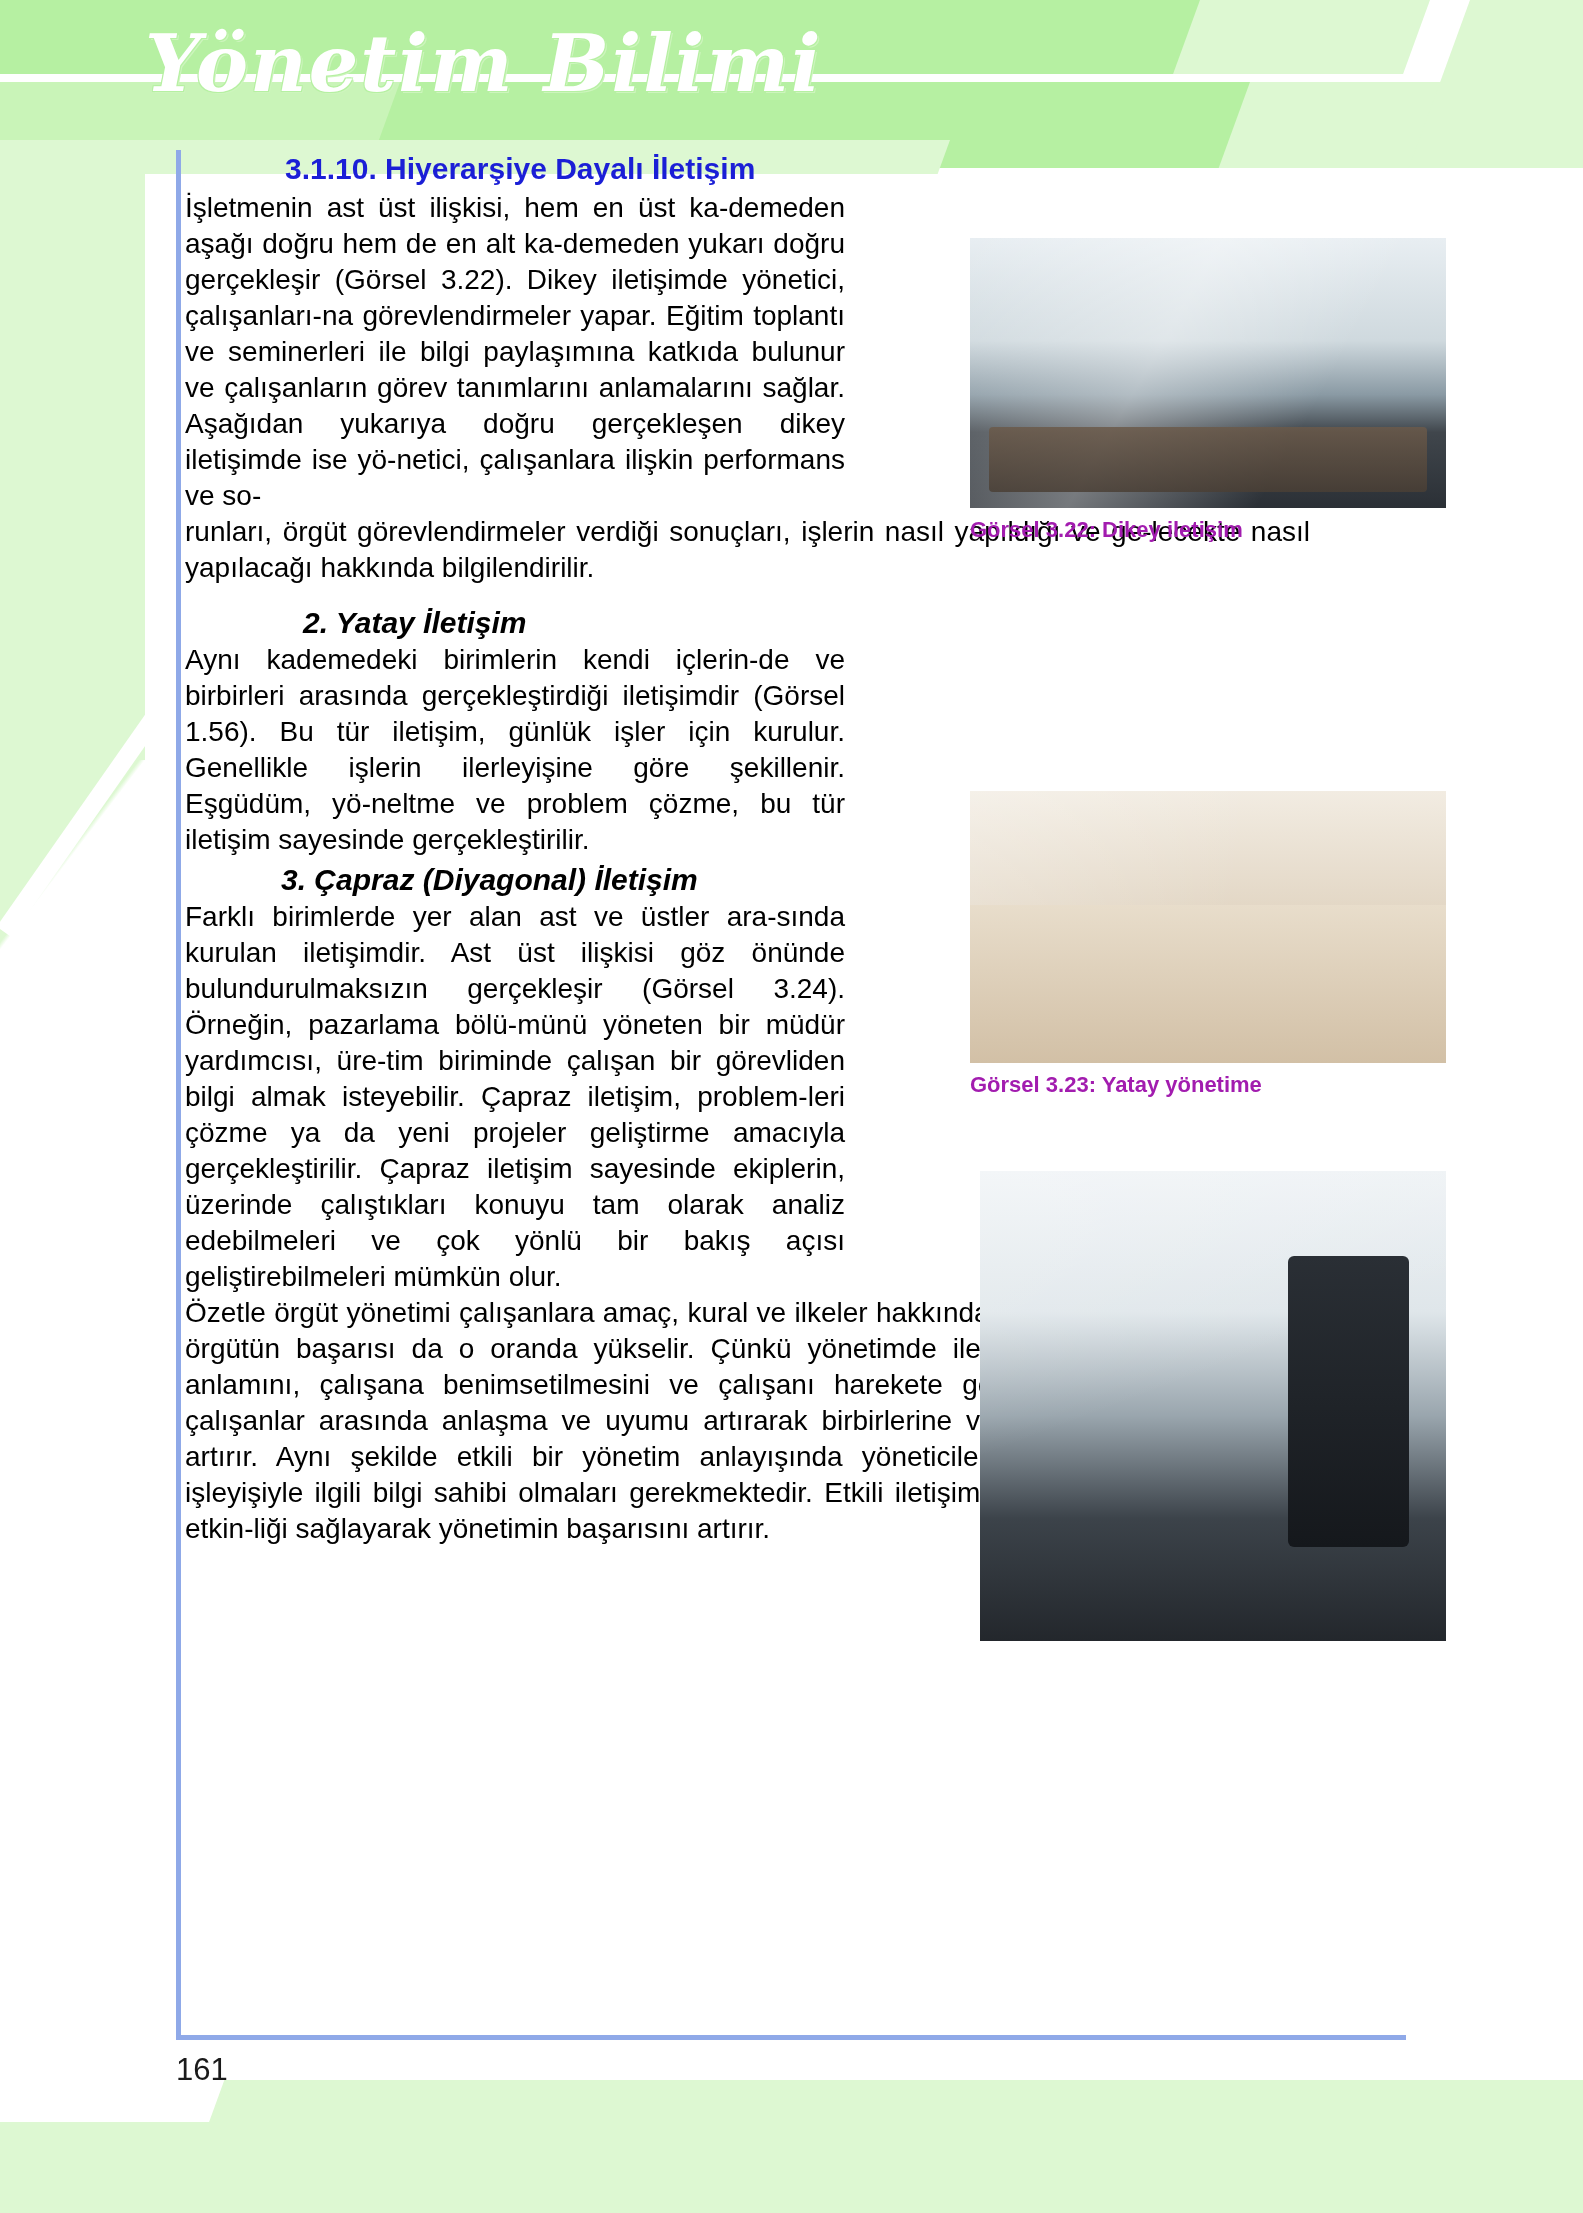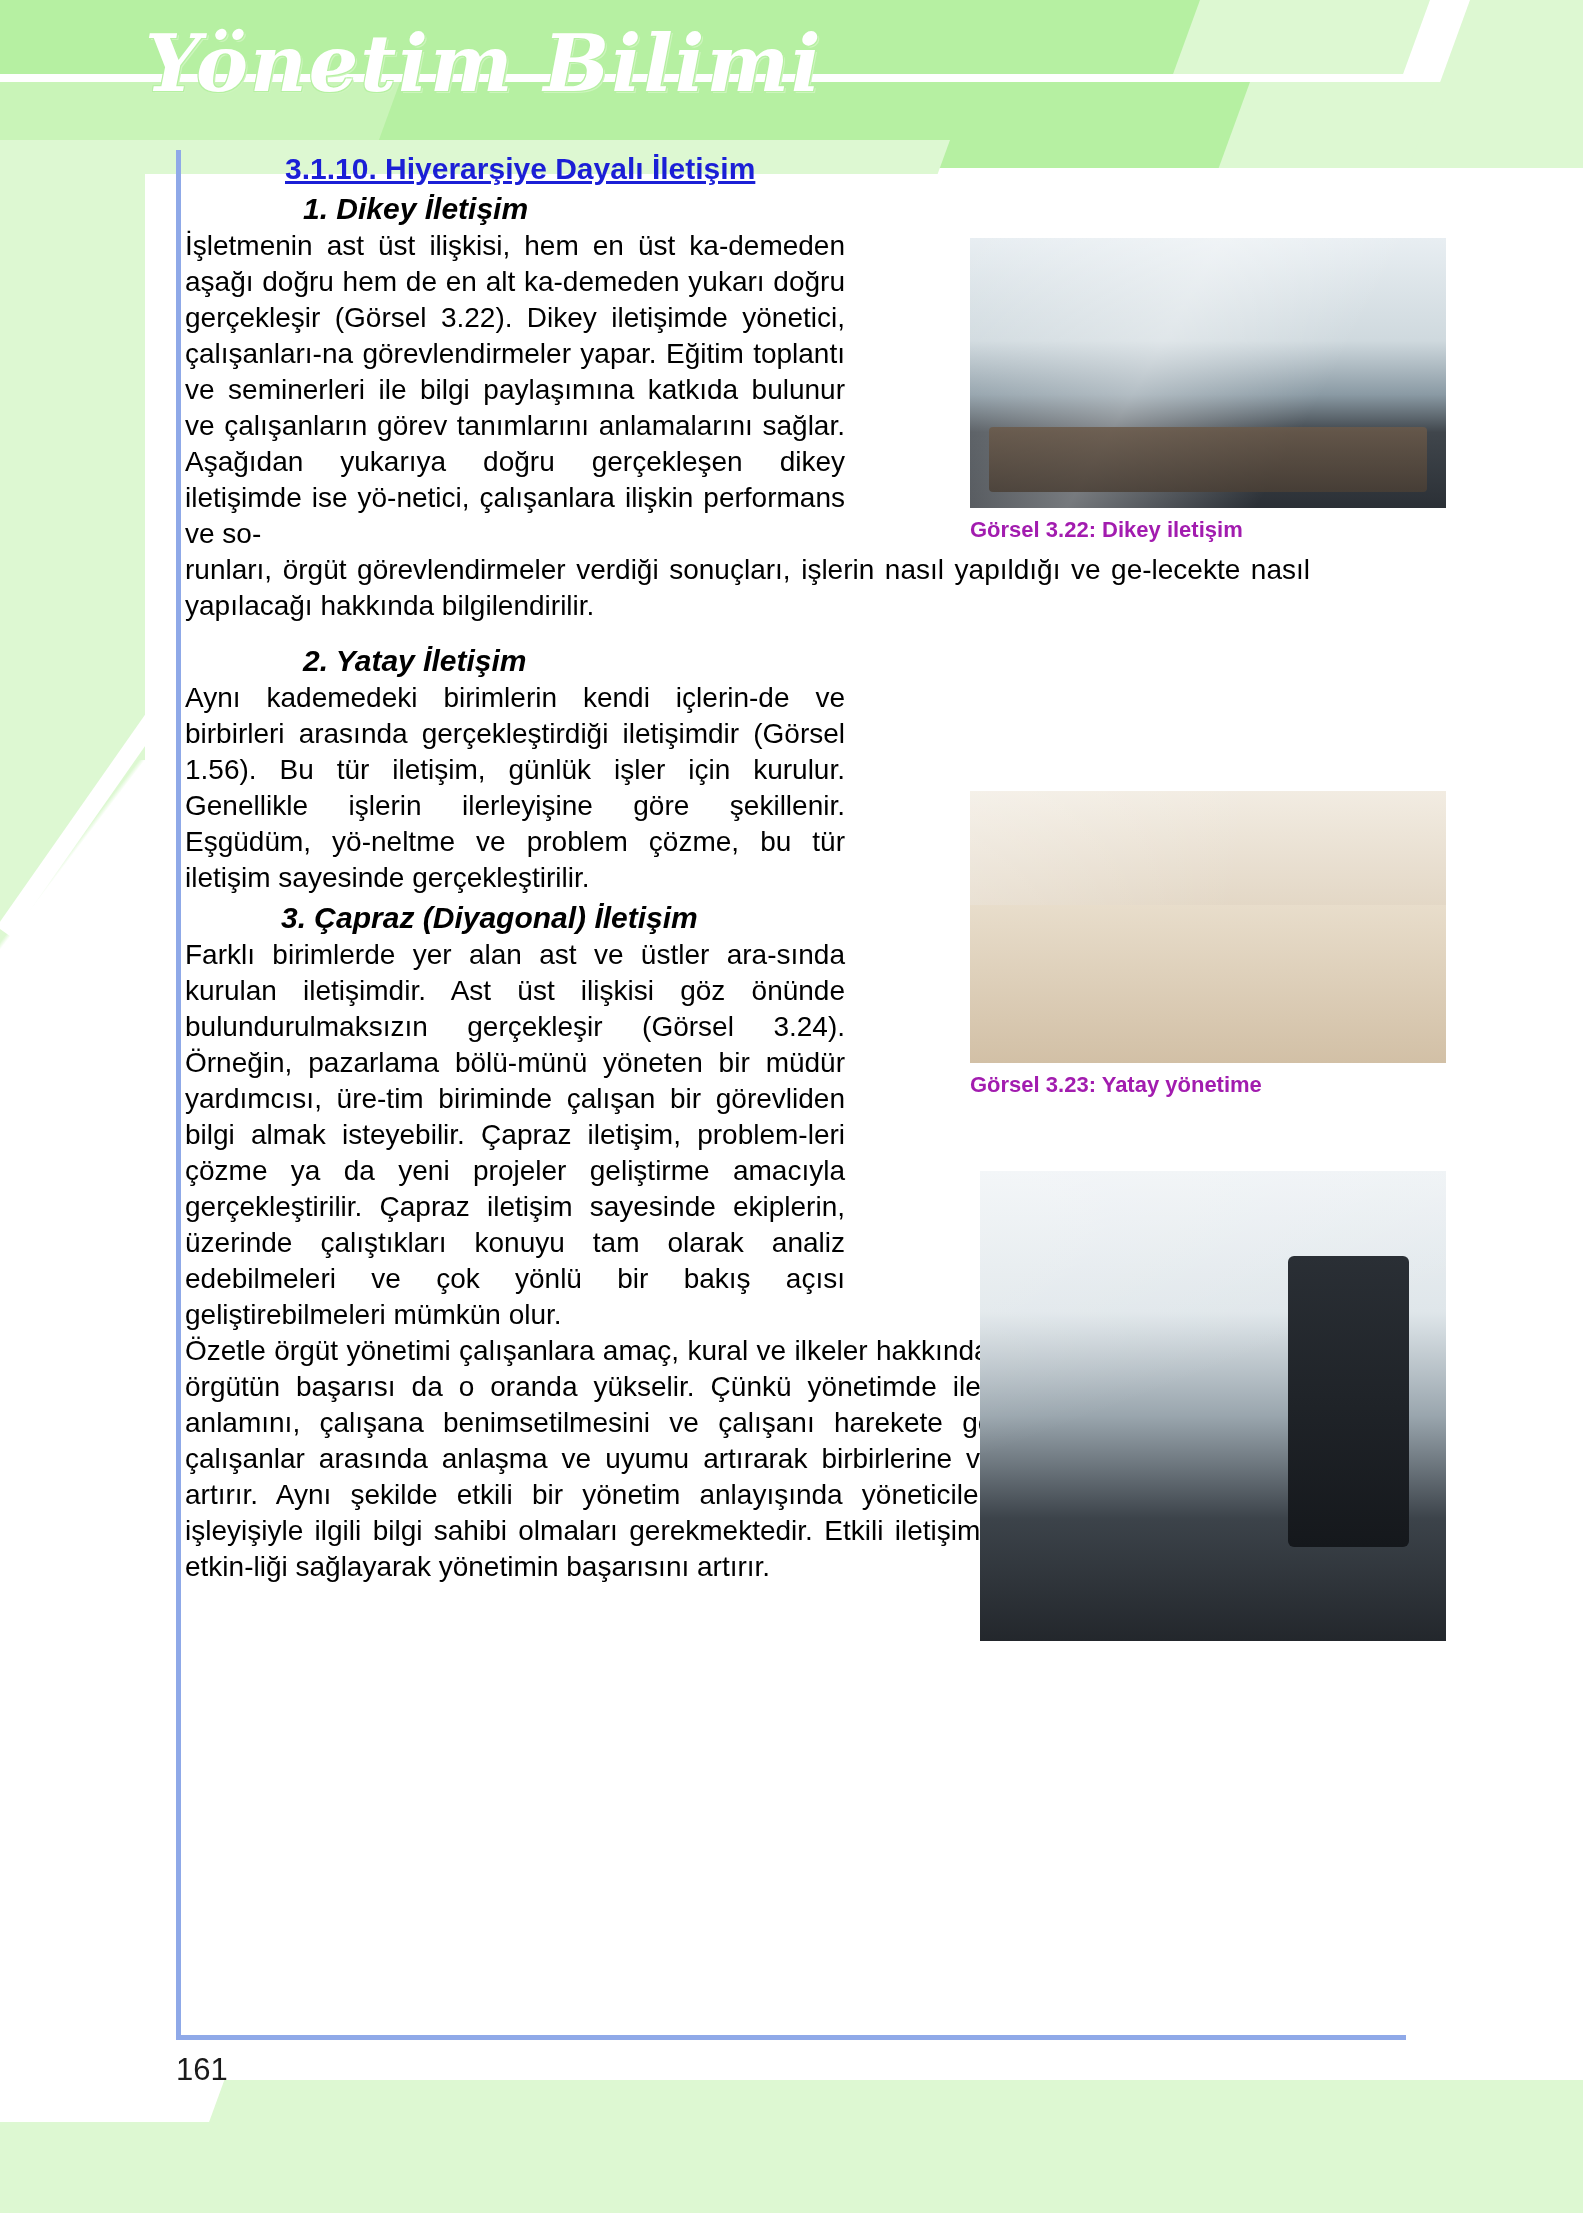--- a/index.html
+++ b/index.html
@@ -144,21 +144,20 @@
     z-index: 3;
   }
 
   
   .section-heading {
     color: #1b1fd6;
     font-size: 30px;
     font-weight: 700;
     margin: 0 0 4px 0;
     padding-left: 100px;
-    text-decoration: underline;
   }
   .sub-heading {
     font-size: 30px;
     font-weight: 700;
     font-style: italic;
     color: #000000;
     margin: 6px 0 2px 0;
     padding-left: 118px;
   }
   .sub-heading.wide {
@@ -291,21 +290,20 @@
 </figure>
 
 <figure class="figure fig-324">
   <div class="photo ph-class"></div>
 </figure>
 
 <div class="page-body">
 
   <h2 class="section-heading">3.1.10. Hiyerarşiye Dayalı İletişim</h2>
 
-  <h3 class="sub-heading">1. Dikey İletişim</h3>
   <p class="para col-narrow">İşletmenin ast üst ilişkisi, hem en üst ka-demeden aşağı doğru hem de en alt ka-demeden yukarı doğru gerçekleşir (Görsel 3.22). Dikey iletişimde yönetici, çalışanları-na görevlendirmeler yapar. Eğitim toplantı ve seminerleri ile bilgi paylaşımına katkıda bulunur ve çalışanların görev tanımlarını anlamalarını sağlar. Aşağıdan yukarıya doğru gerçekleşen dikey iletişimde ise yö-netici, çalışanlara ilişkin performans ve so-</p>
   <p class="para col-full">runları, örgüt görevlendirmeler verdiği sonuçları, işlerin nasıl yapıldığı ve ge-lecekte nasıl yapılacağı hakkında bilgilendirilir.</p>
 
   <div class="block-spacer-1"></div>
 
   <h3 class="sub-heading">2. Yatay İletişim</h3>
   <p class="para col-narrow">Aynı kademedeki birimlerin kendi içlerin-de ve birbirleri arasında gerçekleştirdiği iletişimdir (Görsel 1.56). Bu tür iletişim, günlük işler için kurulur. Genellikle işlerin ilerleyişine göre şekillenir. Eşgüdüm, yö-neltme ve problem çözme, bu tür iletişim sayesinde gerçekleştirilir.</p>
 
   <h3 class="sub-heading wide">3. Çapraz (Diyagonal) İletişim</h3>
   <p class="para col-narrow">Farklı birimlerde yer alan ast ve üstler ara-sında kurulan iletişimdir. Ast üst ilişkisi göz önünde bulundurulmaksızın gerçekleşir (Görsel 3.24). Örneğin, pazarlama bölü-münü yöneten bir müdür yardımcısı, üre-tim biriminde çalışan bir görevliden bilgi almak isteyebilir. Çapraz iletişim, problem-leri çözme ya da yeni projeler geliştirme amacıyla gerçekleştirilir.  Çapraz iletişim sayesinde ekiplerin, üzerinde çalıştıkları konuyu tam olarak analiz edebilmeleri ve çok yönlü bir bakış açısı geliştirebilmeleri mümkün olur.</p>

